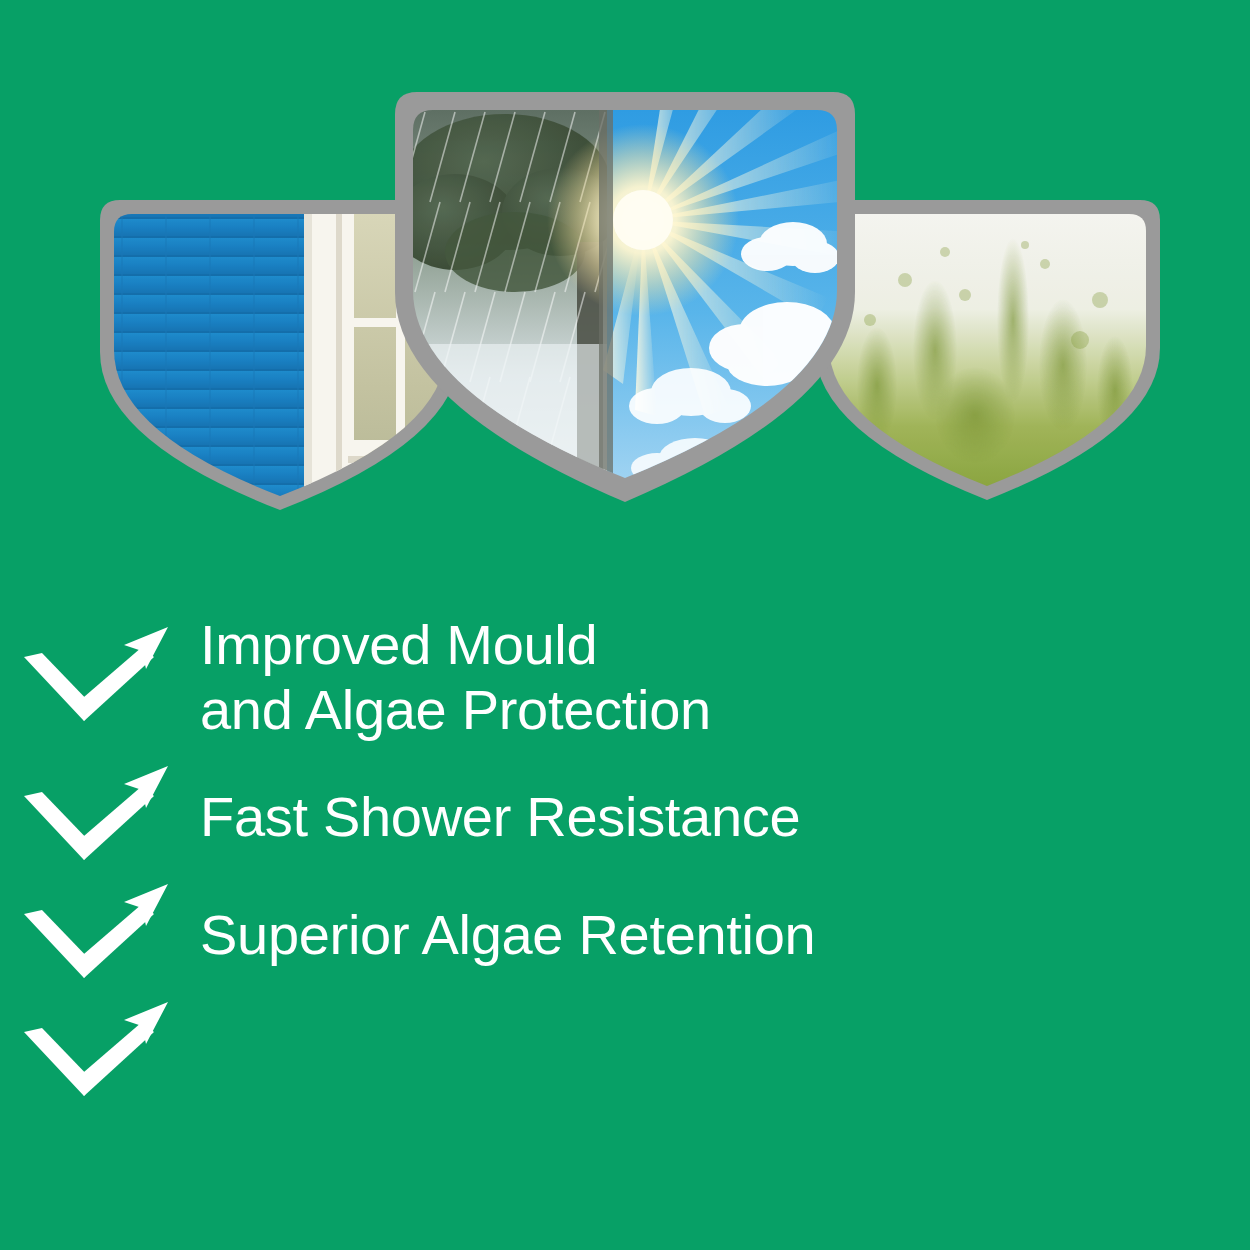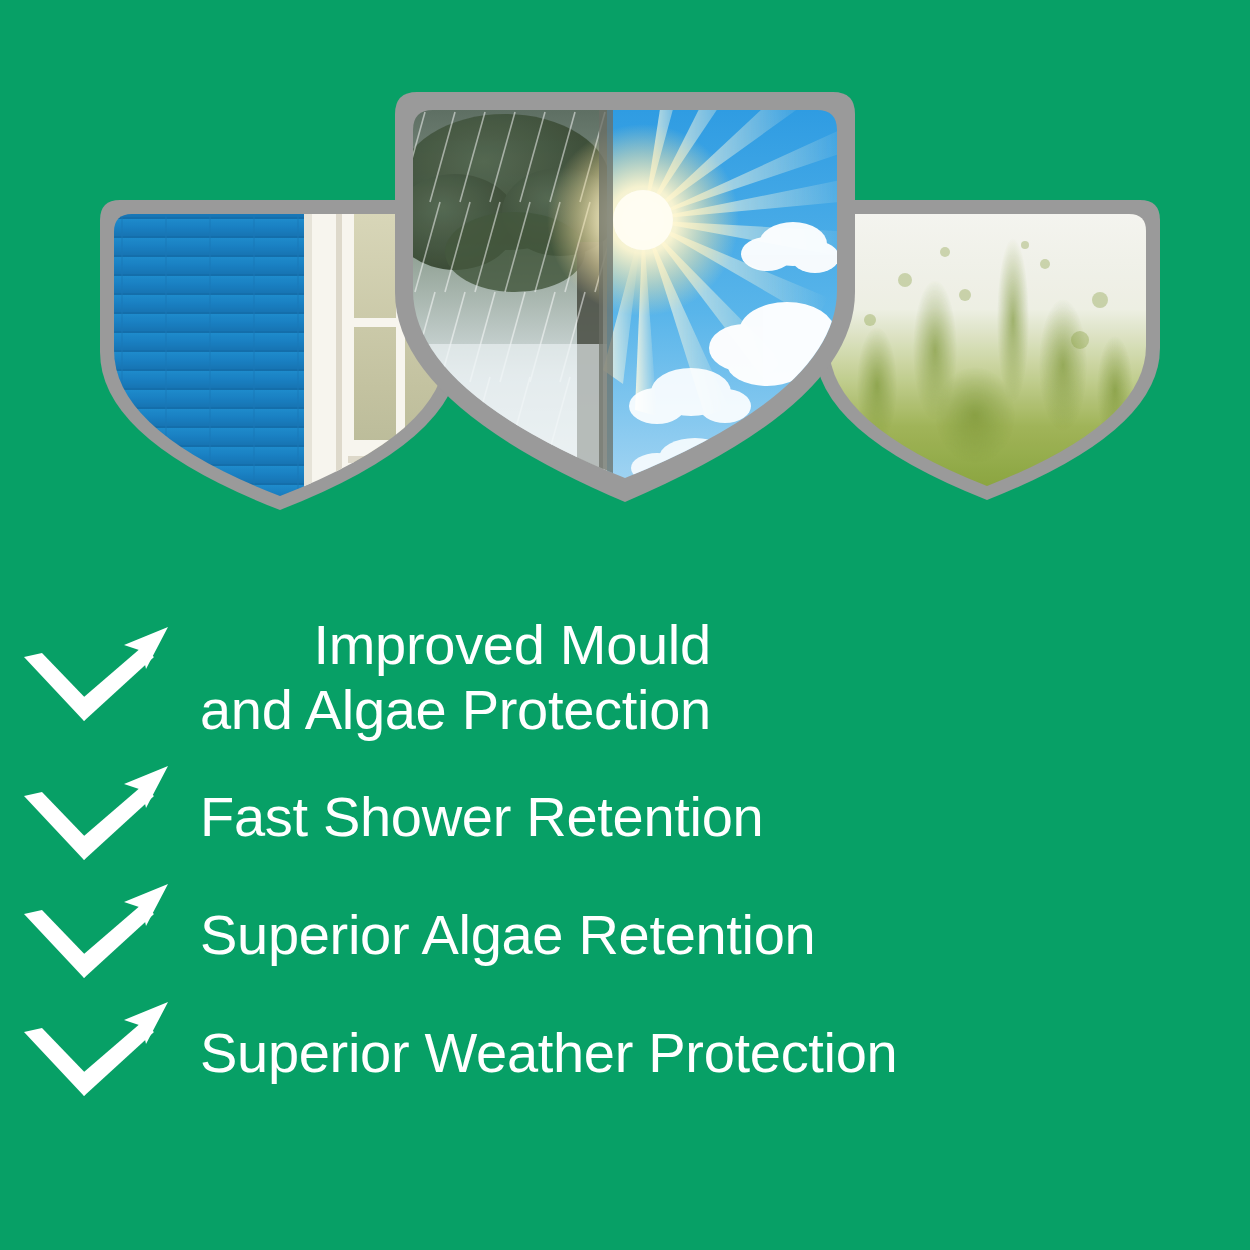--- a/index.html
+++ b/index.html
@@ -37,21 +37,21 @@
     position: absolute;
     left: 0;
     top: 598px;
     width: 1250px;
   }
   .feature-row {
     display: flex;
     align-items: center;
     min-height: 118px;
   }
-  .feature-row.tall { min-height: 160px; text-align: right; }
+  .feature-row.tall { min-height: 160px; }
 
   .tick-wrap {
     width: 200px;
     flex: 0 0 200px;
     display: flex;
     justify-content: center;
     align-items: center;
   }
   .tick-wrap svg { display: block; }
 
@@ -313,21 +313,21 @@
     </div>
 
     <div class="feature-row">
       <div class="tick-wrap">
         <svg width="160" height="110" viewBox="0 0 160 110" aria-hidden="true">
           <path d="M4 34 L64 98 L74 84 L22 30 Z" fill="#ffffff"></path>
           <path d="M64 98 L57 80 L122 24 L134 34 Z" fill="#ffffff"></path>
           <path d="M148 4 L104 22 L122 28 L126 46 Z" fill="#ffffff"></path>
         </svg>
       </div>
-      <div class="feature-label">Fast Shower Retention</div>
+      <div class="feature-label">Fast Shower Resistance</div>
     </div>
 
     <div class="feature-row">
       <div class="tick-wrap">
         <svg width="160" height="110" viewBox="0 0 160 110" aria-hidden="true">
           <path d="M4 34 L64 98 L74 84 L22 30 Z" fill="#ffffff"></path>
           <path d="M64 98 L57 80 L122 24 L134 34 Z" fill="#ffffff"></path>
           <path d="M148 4 L104 22 L122 28 L126 46 Z" fill="#ffffff"></path>
         </svg>
       </div>
@@ -335,18 +335,17 @@
     </div>
 
     <div class="feature-row">
       <div class="tick-wrap">
         <svg width="160" height="110" viewBox="0 0 160 110" aria-hidden="true">
           <path d="M4 34 L64 98 L74 84 L22 30 Z" fill="#ffffff"></path>
           <path d="M64 98 L57 80 L122 24 L134 34 Z" fill="#ffffff"></path>
           <path d="M148 4 L104 22 L122 28 L126 46 Z" fill="#ffffff"></path>
         </svg>
       </div>
-      <div class="feature-label">Superior Weather Protection</div>
     </div>
 
   </div>
 
 </div>
 
 </body></html>

